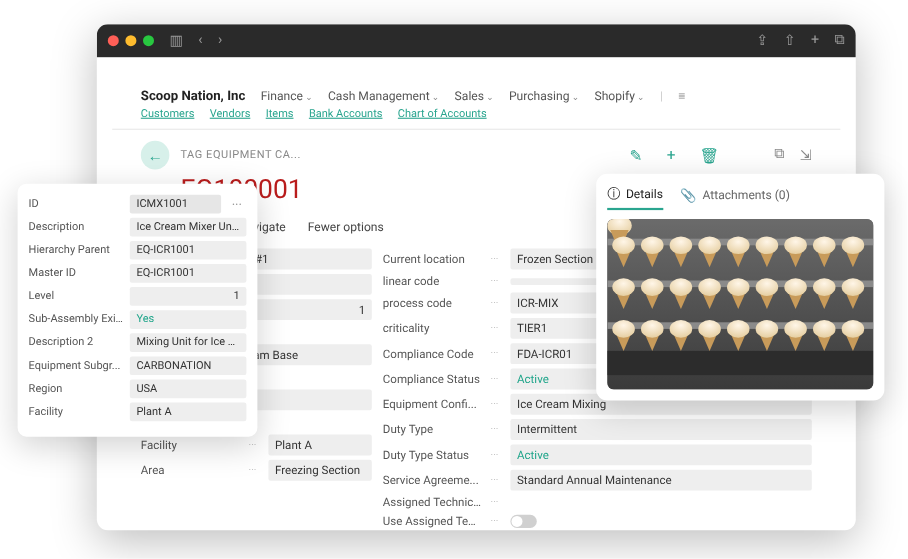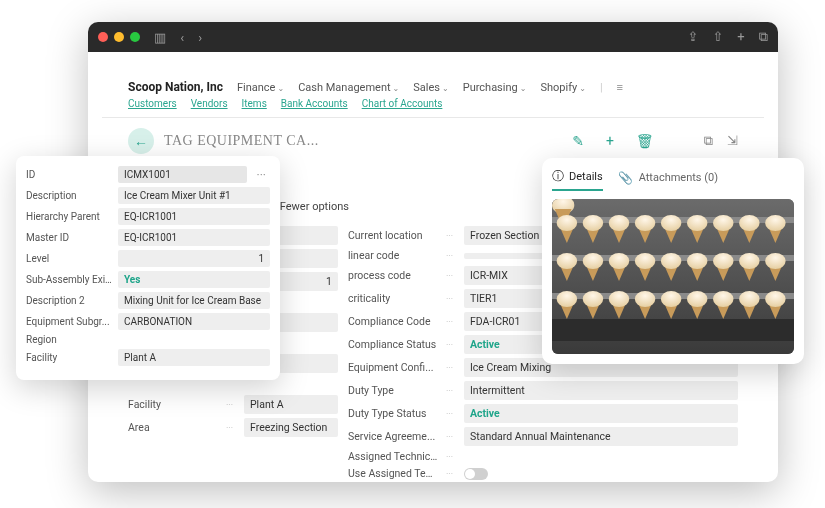--- a/index.html
+++ b/index.html
@@ -22,45 +22,45 @@
   .nav-link { color:#555; cursor:pointer; }
   .nav-link .chev { font-size:8px; margin-left:2px; color:#888;}
   .pipe { color:#ccc; }
   .hamb { color:#888; letter-spacing:-1px;}
   .subnav { padding: 2px 40px 8px; font-size:10px; display:flex; gap:14px; color:#2aa58f;}
   .subnav span{cursor:pointer;text-decoration:underline;}
   .hr { height:1px; background:#e8e8e8; margin: 0 14px;}
 
   .header { display:flex; align-items:center; padding: 10px 40px 4px; gap:10px;}
   .back { width:26px; height:26px; border-radius:50%; background:#d7f0ea; color:#2aa58f; display:flex; align-items:center; justify-content:center; font-size:14px; cursor:pointer;}
-  .crumb { font-size:14px; color:#888; letter-spacing:.5px;font-family:Liberation Serif, serif;}
+  .crumb { font-size:10px; color:#888; letter-spacing:.5px;}
   .hdr-actions { margin-left:auto; display:flex; gap:22px; color:#2aa58f; font-size:14px;}
   .hdr-actions span{cursor:pointer;}
   .hdr-right { margin-left:40px; display:flex; gap:14px; color:#888; font-size:13px;}
   .rec-title { padding: 0 40px 8px 76px; font-size:24px; font-weight:400; color:#b91c1c;}
 
   .tabs { padding: 0 40px; display:flex; gap:20px; font-size:11px; color:#444; border-bottom:1px solid transparent; position:relative;}
   .tab { padding:6px 0; cursor:pointer;}
   .tabs .show-more { margin-left:auto; font-size:10px; color:#888; cursor:pointer;}
 
   .cols { display:flex; padding: 6px 40px; gap:10px; font-size:10.5px; color:#444;}
   .col { display:flex; flex-direction:column; gap:4px; }
   .col.left { width: 210px; }
   .col.right { flex:1; }
   .row { display:flex; align-items:center; gap:8px;}
   .lbl { width:90px; color:#555; white-space:nowrap; overflow:hidden; text-overflow:ellipsis;}
   .dots { flex:0 0 10px; color:#bbb; font-size:9px;}
   .val { flex:1; background:#eee; padding:3px 6px; border-radius:2px; white-space:nowrap; overflow:hidden; text-overflow:ellipsis; color:#333;}
-  .val.teal { color:#1fa58a; font-weight:700;}
+  .val.teal { color:#1fa58a; font-weight:400;}
   .toggle { width:24px; height:12px; border-radius:6px; background:#d0d0d0; position:relative;}
   .toggle::after{content:""; position:absolute; width:10px; height:10px; background:#fff; border-radius:50%; top:1px; left:1px;}
 
   
   .popup {
-    position:absolute; top:156px; left:16px; width:264px; background:#fff;
+    position:absolute; top:167px; left:16px; width:218px; background:#fff;
     border-radius:8px; box-shadow:0 8px 30px rgba(0,0,0,0.18); padding:10px 10px;
     font-size:10.5px; color:#444;
   }
   .popup .row { display:flex; align-items:center; gap:6px; margin-bottom:4px;}
   .popup .lbl { width:86px; color:#555; white-space:nowrap; overflow:hidden; text-overflow:ellipsis; font-size:10px;}
   .popup .val { flex:1; background:#eee; padding:3px 6px; border-radius:2px; font-size:10px; white-space:nowrap; overflow:hidden; text-overflow:ellipsis;}
   .popup .row.first .val{ background:#e6e6e6;}
   .popup .more { color:#999; font-size:12px; padding:0 4px; cursor:pointer;}
 
   
@@ -270,20 +270,21 @@
     <div class="row">
       <span class="lbl">Description 2</span>
       <span class="val">Mixing Unit for Ice Cream Base</span>
     </div>
     <div class="row">
       <span class="lbl">Equipment Subgr...</span>
       <span class="val">CARBONATION</span>
     </div>
     <div class="row">
       <span class="lbl">Region</span>
+      <span class="val">USA</span>
     </div>
     <div class="row">
       <span class="lbl">Facility</span>
       <span class="val">Plant A</span>
     </div>
   </div>
 
 <div class="attach">
   <div class="attach-tabs">
     <div class="attach-tab active">

